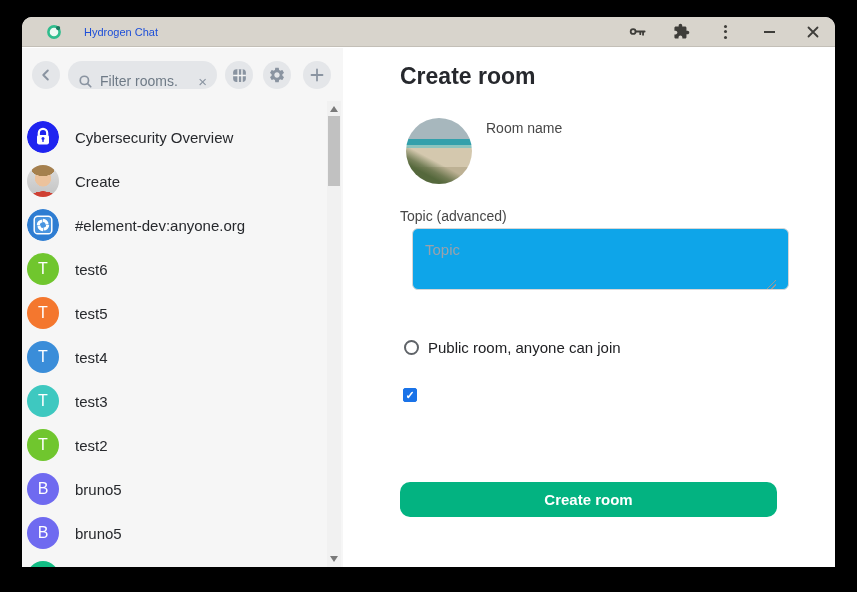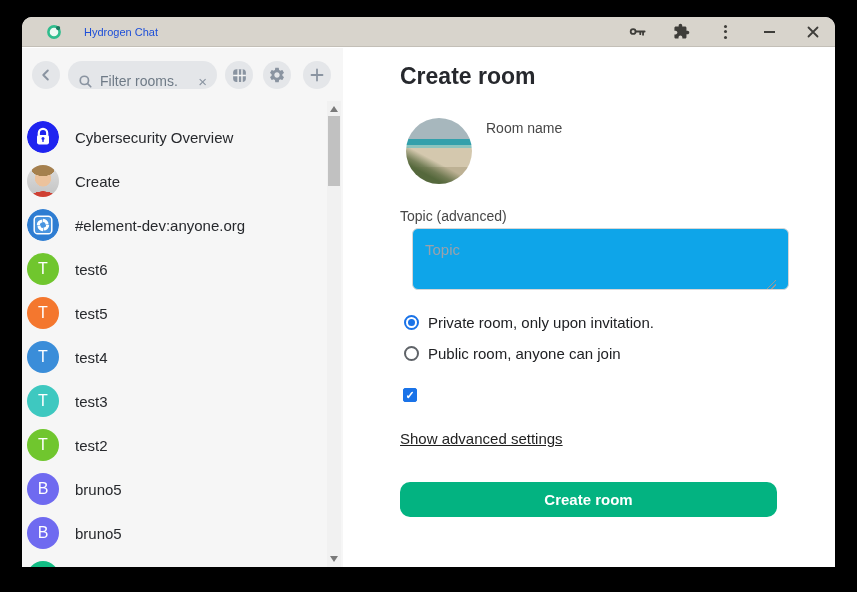--- a/index.html
+++ b/index.html
@@ -75,21 +75,21 @@
   .topic-area { position:absolute; left:57px; top:180px; width:377px; height:62px;
       border:1px solid #d6d6d6; border-radius:6px; background:#0ea5e9; resize:none;
       padding:12px 12px; font-size:15px; color:#202124; outline:none;
       font-family:"Liberation Sans",sans-serif;margin-left:12px; }
   .topic-area::placeholder { color:#9aa1ab; opacity:1; }
   .resize-grip { position:absolute; left:424px; top:232px; width:9px; height:9px;
       background:
         linear-gradient(135deg, transparent 0 45%, #9a9a9a 45% 55%, transparent 55% 70%, #9a9a9a 70% 80%, transparent 80%); }
 
   .option-row { position:absolute; display:flex; align-items:center; }
-  .row-private { left:61px; top:266px; } .row-public { left:61px; top:297px; }
+  .row-private { left:61px; top:266px; } .row-public { left:61px; top:291px; }
   .row-encrypt { left:60px; top:340px; }
   .option-row label { font-size:15px; color:#202124; margin-left:9px; }
 
   .radio { width:15px; height:15px; border-radius:50%; border:2px solid #5f6368; flex:none;
            display:flex; align-items:center; justify-content:center; background:#fff; }
   .radio.selected { border-color:#1a73e8; }
   .radio.selected::after { content:""; width:7px; height:7px; border-radius:50%; background:#1a73e8; }
 
   .checkbox { width:14px; height:14px; border-radius:2px; border:1px solid #5f6368; flex:none;
               display:flex; align-items:center; justify-content:center; background:#fff; }
@@ -254,31 +254,26 @@
       <h1 class="page-title">Create room</h1>
 
       <div class="room-avatar-picker"></div>
 
       <span class="field-label lbl-room-name">Room name</span>
 
       <span class="field-label lbl-topic">Topic (advanced)</span>
       <textarea class="topic-area" placeholder="Topic" style=""></textarea>
       <span class="resize-grip"></span>
 
-      <div class="option-row row-private">
-        <span class="radio selected" id="radio-private"></span>
-        <label>Private room, only upon invitation.</label>
-      </div>
       <div class="option-row row-public">
         <span class="radio" id="radio-public"></span>
         <label>Public room, anyone can join</label>
       </div>
 
       <div class="option-row row-encrypt">
         <span class="checkbox checked" id="checkbox-encrypt">✓</span>
       </div>
 
-      <a class="advanced-link">Show advanced settings</a>
 
       <button class="create-btn">Create room</button>
     </main>
   </div>
 </div>
 
 </body></html>

